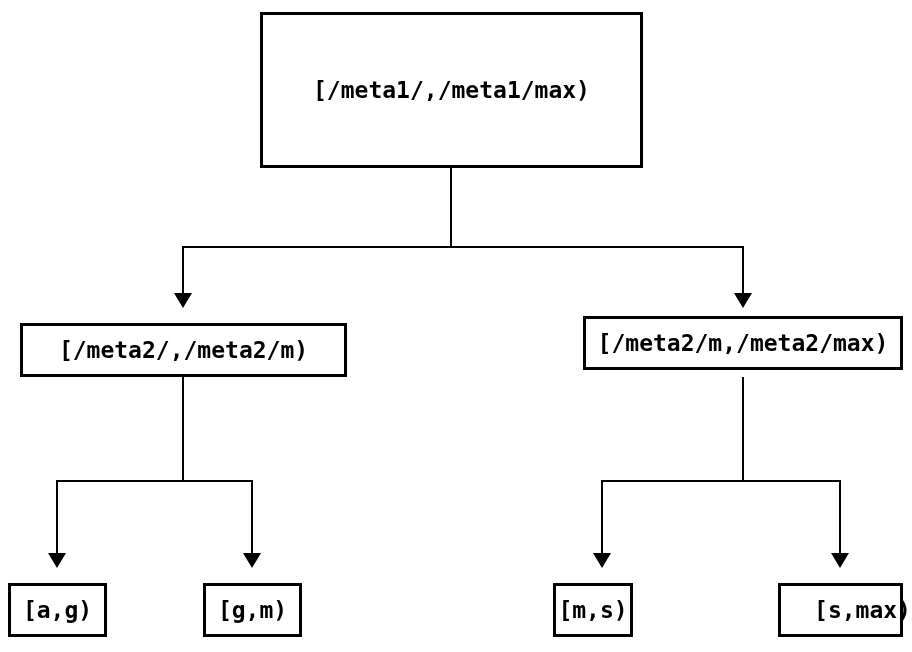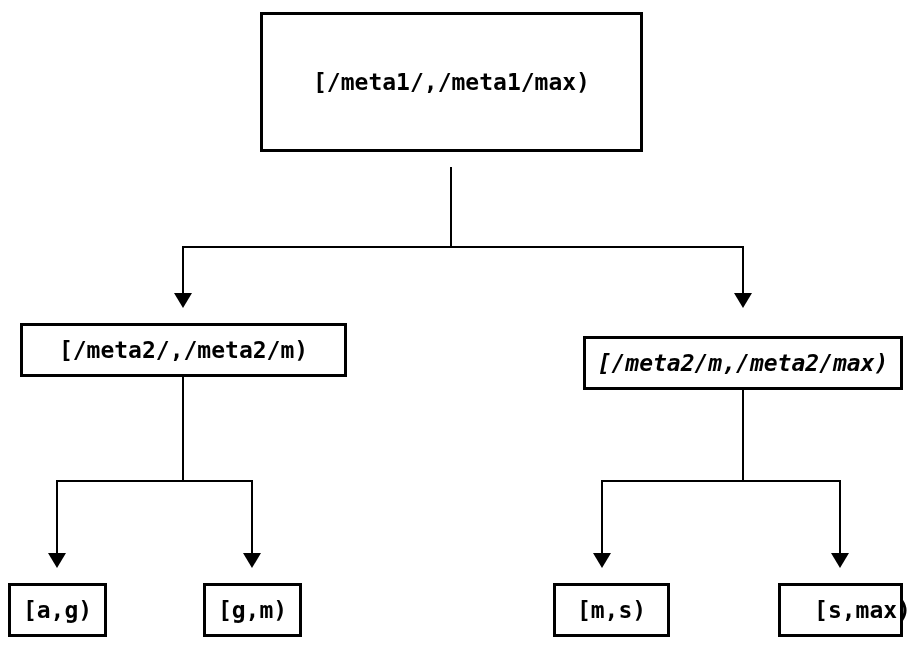--- a/index.html
+++ b/index.html
@@ -37,26 +37,26 @@
     border: 3px solid #000000;
     background: #ffffff;
     display: flex;
     align-items: center;
     justify-content: center;
     color: #000000;
     font-size: 23px;
     font-weight: bold;
     white-space: nowrap;
   }
-  #node-root   { left: 260px; top: 12px;  width: 383px; height: 140px; }
+  #node-root   { left: 260px; top: 12px;  width: 383px; height: 156px; }
   #node-left   { left: 20px;  top: 323px; width: 327px; height: 54px; text-align: right;  }
-  #node-right  { left: 583px; top: 336px; width: 320px; height: 54px; font-style: italic;  }
+  #node-right  { left: 583px; top: 316px; width: 320px; height: 54px;  }
   #node-leaf-0 { left: 8px;   top: 583px; width: 99px;  height: 54px;  }
   #node-leaf-1 { left: 203px; top: 583px; width: 99px;  height: 54px;  }
-  #node-leaf-2 { left: 553px; top: 583px; width: 117px;  height: 54px;  }
+  #node-leaf-2 { left: 553px; top: 583px; width: 80px;  height: 54px;  }
   #node-leaf-3 { left: 778px; top: 583px; width: 125px; height: 54px; padding-left: 44px;  }
 </style>
 </head>
 <body>
 
 <div class="canvas">
 
   <svg class="edges" viewBox="0 0 912 652" xmlns="http://www.w3.org/2000/svg">
 
     <path d="M451,167 L451,248"></path>

